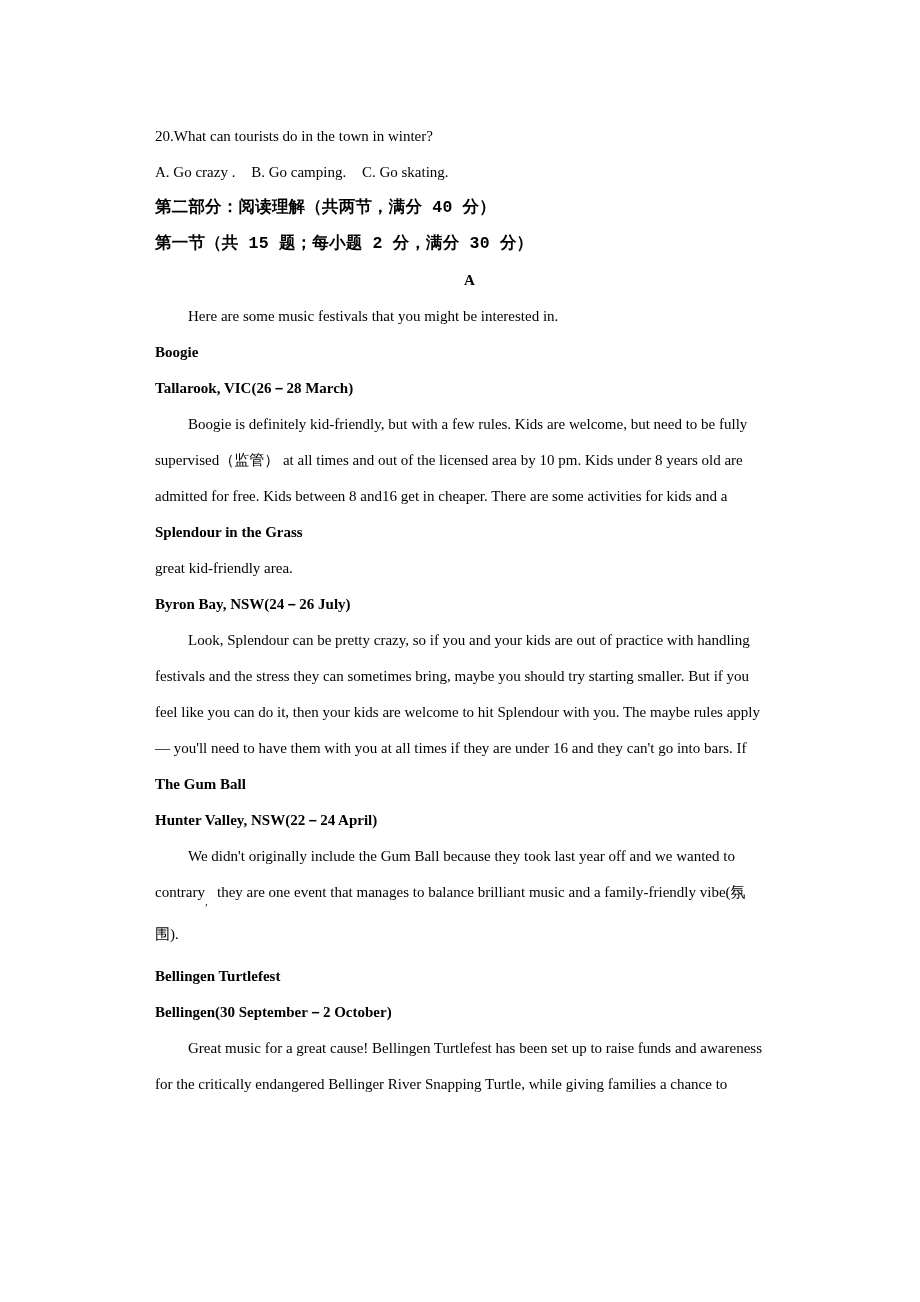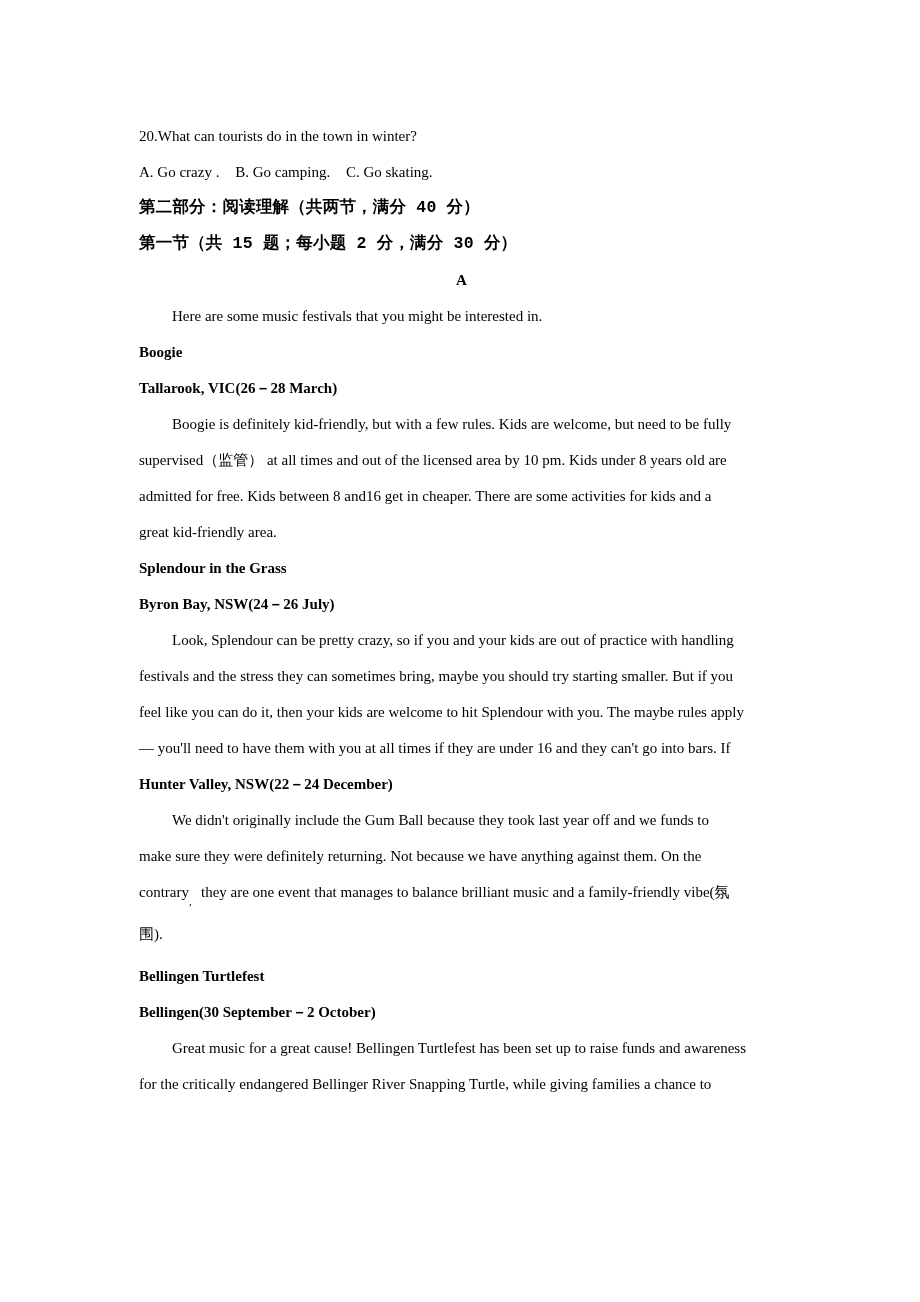--- a/index.html
+++ b/index.html
@@ -19,20 +19,21 @@
       position: absolute;
       left: 139px;
       top: 118px;
       width: 645px;
     }
     .line {
       font-size: 15px;
       line-height: 36px;
       height: 36px;
       white-space: nowrap;
+      margin-left: 16px;
     }
     .bold { font-weight: bold; }
     .cn-heading {
       font-family: Liberation Mono, monospace;
       font-weight: bold;
       font-size: 16.5px;
       letter-spacing: 0.2px;
     }
     .center { text-align: center; }
     .indent { text-indent: 33px; }
@@ -61,32 +62,32 @@
   <div class="line cn-heading">第一节（共 15 题；每小题 2 分，满分 30 分）</div>
   <div class="line bold center">A</div>
 
   <div class="line indent">Here are some music festivals that you might be interested in.</div>
 
   <div class="line bold">Boogie</div>
   <div class="line bold">Tallarook, VIC(26－28 March)</div>
   <div class="line indent">Boogie is definitely kid-friendly, but with a few rules. Kids are welcome, but need to be fully</div>
   <div class="line">supervised（监管） at all times and out of the licensed area by 10 pm. Kids under 8 years old are</div>
   <div class="line">admitted for free. Kids between 8 and16 get in cheaper. There are some activities for kids and a</div>
+  <div class="line bold">Splendour in the Grass</div>
+
   <div class="line">great kid-friendly area.</div>
-
-  <div class="line bold">Splendour in the Grass</div>
   <div class="line bold">Byron Bay, NSW(24－26 July)</div>
   <div class="line indent">Look, Splendour can be pretty crazy, so if you and your kids are out of practice with handling</div>
   <div class="line">festivals and the stress they can sometimes bring, maybe you should try starting smaller. But if you</div>
   <div class="line">feel like you can do it, then your kids are welcome to hit Splendour with you. The maybe rules apply</div>
   <div class="line">— you'll need to have them with you at all times if they are under 16 and they can't go into bars. If</div>
 
-  <div class="line bold">Hunter Valley, NSW(22－24 December)</div>
-  <div class="line indent">We didn't originally include the Gum Ball because they took last year off and we funds to</div>
-  <div class="line">make sure they were definitely returning. Not because we have anything against them. On the</div>
+  <div class="line bold">The Gum Ball</div>
+  <div class="line bold">Hunter Valley, NSW(22－24 April)</div>
+  <div class="line indent">We didn't originally include the Gum Ball because they took last year off and we wanted to</div>
   <div class="line">
     <span>contrary</span><span class="comma-low">,</span><span>they are one event that manages to balance brilliant music and a family-friendly vibe(氛</span>
   </div>
   <div class="line" style="height:48px;line-height:48px;">围).</div>
 
   <div class="line bold">Bellingen Turtlefest</div>
   <div class="line bold">Bellingen(30 September－2 October)</div>
   <div class="line indent">Great music for a great cause! Bellingen Turtlefest has been set up to raise funds and awareness</div>
   <div class="line">for the critically endangered Bellinger River Snapping Turtle, while giving families a chance to</div>
 

